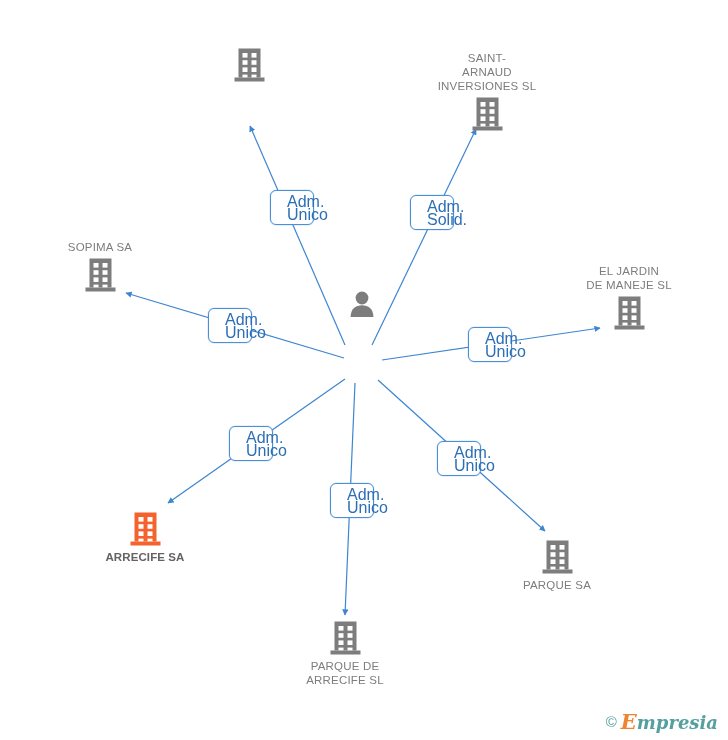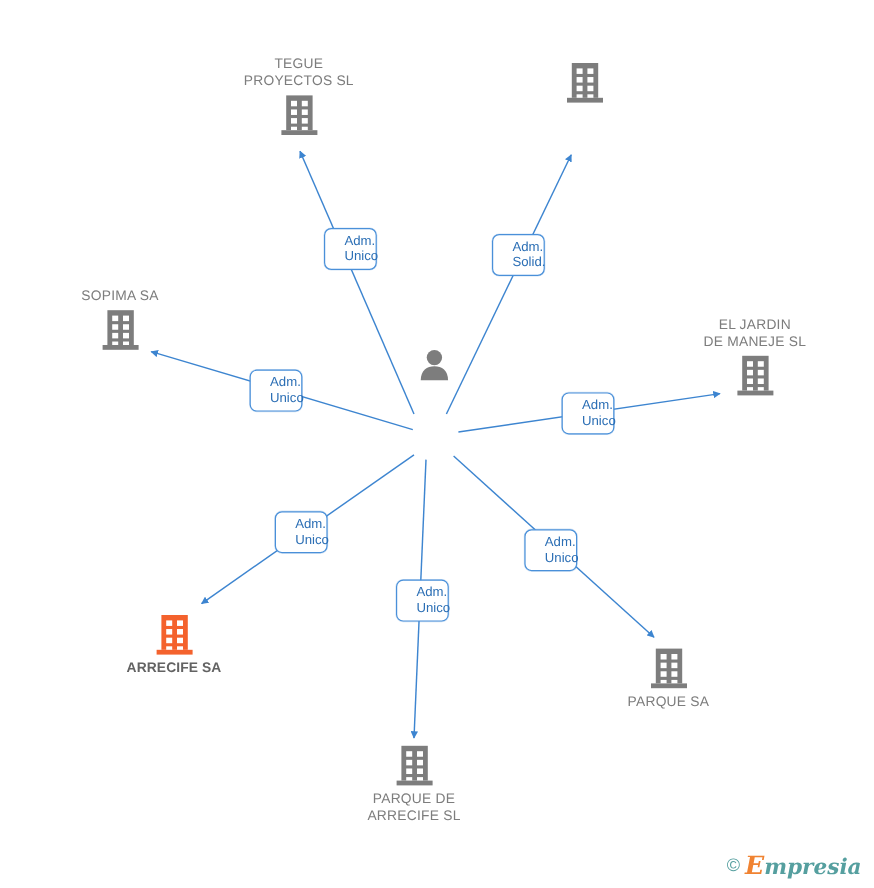--- a/index.html
+++ b/index.html
@@ -77,21 +77,21 @@
 
   
   .rel {
     position: absolute;
     z-index: 5;
     box-sizing: border-box;
     border: 1px solid #4a90d9;
     border-radius: 6px;
     background: #ffffff;
     color: #2c6fb5;
-    font-size: 11px;
+    font-size: 16px;
     line-height: 13px;
     text-align: center;
     padding: 4px 6px 5px 16px;
     white-space: pre-line;
     box-shadow: 0 0 0 0.5px rgba(74,144,217,0.25);
   }
 
   
   #watermark {
     position: absolute;
@@ -138,36 +138,37 @@
         <line x1="344" y1="358" x2="126" y2="293" stroke="#3d85d0" stroke-width="1.2" marker-end="url(#arrow-blue)"></line>
         <line x1="382" y1="360" x2="600" y2="328" stroke="#3d85d0" stroke-width="1.2" marker-end="url(#arrow-blue)"></line>
         <line x1="345" y1="379" x2="168" y2="503" stroke="#3d85d0" stroke-width="1.2" marker-end="url(#arrow-blue)"></line>
         <line x1="355" y1="383" x2="345" y2="615" stroke="#3d85d0" stroke-width="1.2" marker-end="url(#arrow-blue)"></line>
         <line x1="378" y1="380" x2="545" y2="531" stroke="#3d85d0" stroke-width="1.2" marker-end="url(#arrow-blue)"></line>
       </g>
   </svg>
 
   <div id="node-layer">
       <div class="node" style="left: 249px; top: 47px;">
-        <span class="node-label above">TEGUE
-PROYECTOS SL</span>
         <span class="icon-wrap"><svg width="31" height="36" viewBox="0 0 31 36">
             <rect x="4.5" y="1.5" width="22" height="29" fill="#7d7d7d"></rect>
             <rect x="8.5" y="6" width="5" height="4.6" fill="#ffffff"></rect>
             <rect x="17.5" y="6" width="5" height="4.6" fill="#ffffff"></rect>
             <rect x="8.5" y="13.2" width="5" height="4.6" fill="#ffffff"></rect>
             <rect x="17.5" y="13.2" width="5" height="4.6" fill="#ffffff"></rect>
             <rect x="8.5" y="20.4" width="5" height="4.6" fill="#ffffff"></rect>
             <rect x="17.5" y="20.4" width="5" height="4.6" fill="#ffffff"></rect>
             <rect x="8.5" y="27.6" width="5" height="8.5" fill="#ffffff"></rect>
             <rect x="17.5" y="27.6" width="5" height="4.6" fill="#ffffff"></rect>
             <rect x="0.5" y="30.5" width="30" height="4" fill="#7d7d7d"></rect>
           </svg></span>
       </div>
       <div class="node" style="left: 487px; top: 51px;">
+        <span class="node-label above">SAINT-
+ARNAUD
+INVERSIONES SL</span>
         <span class="icon-wrap"><svg width="31" height="36" viewBox="0 0 31 36">
             <rect x="4.5" y="1.5" width="22" height="29" fill="#7d7d7d"></rect>
             <rect x="8.5" y="6" width="5" height="4.6" fill="#ffffff"></rect>
             <rect x="17.5" y="6" width="5" height="4.6" fill="#ffffff"></rect>
             <rect x="8.5" y="13.2" width="5" height="4.6" fill="#ffffff"></rect>
             <rect x="17.5" y="13.2" width="5" height="4.6" fill="#ffffff"></rect>
             <rect x="8.5" y="20.4" width="5" height="4.6" fill="#ffffff"></rect>
             <rect x="17.5" y="20.4" width="5" height="4.6" fill="#ffffff"></rect>
             <rect x="8.5" y="27.6" width="5" height="8.5" fill="#ffffff"></rect>
             <rect x="17.5" y="27.6" width="5" height="4.6" fill="#ffffff"></rect>

